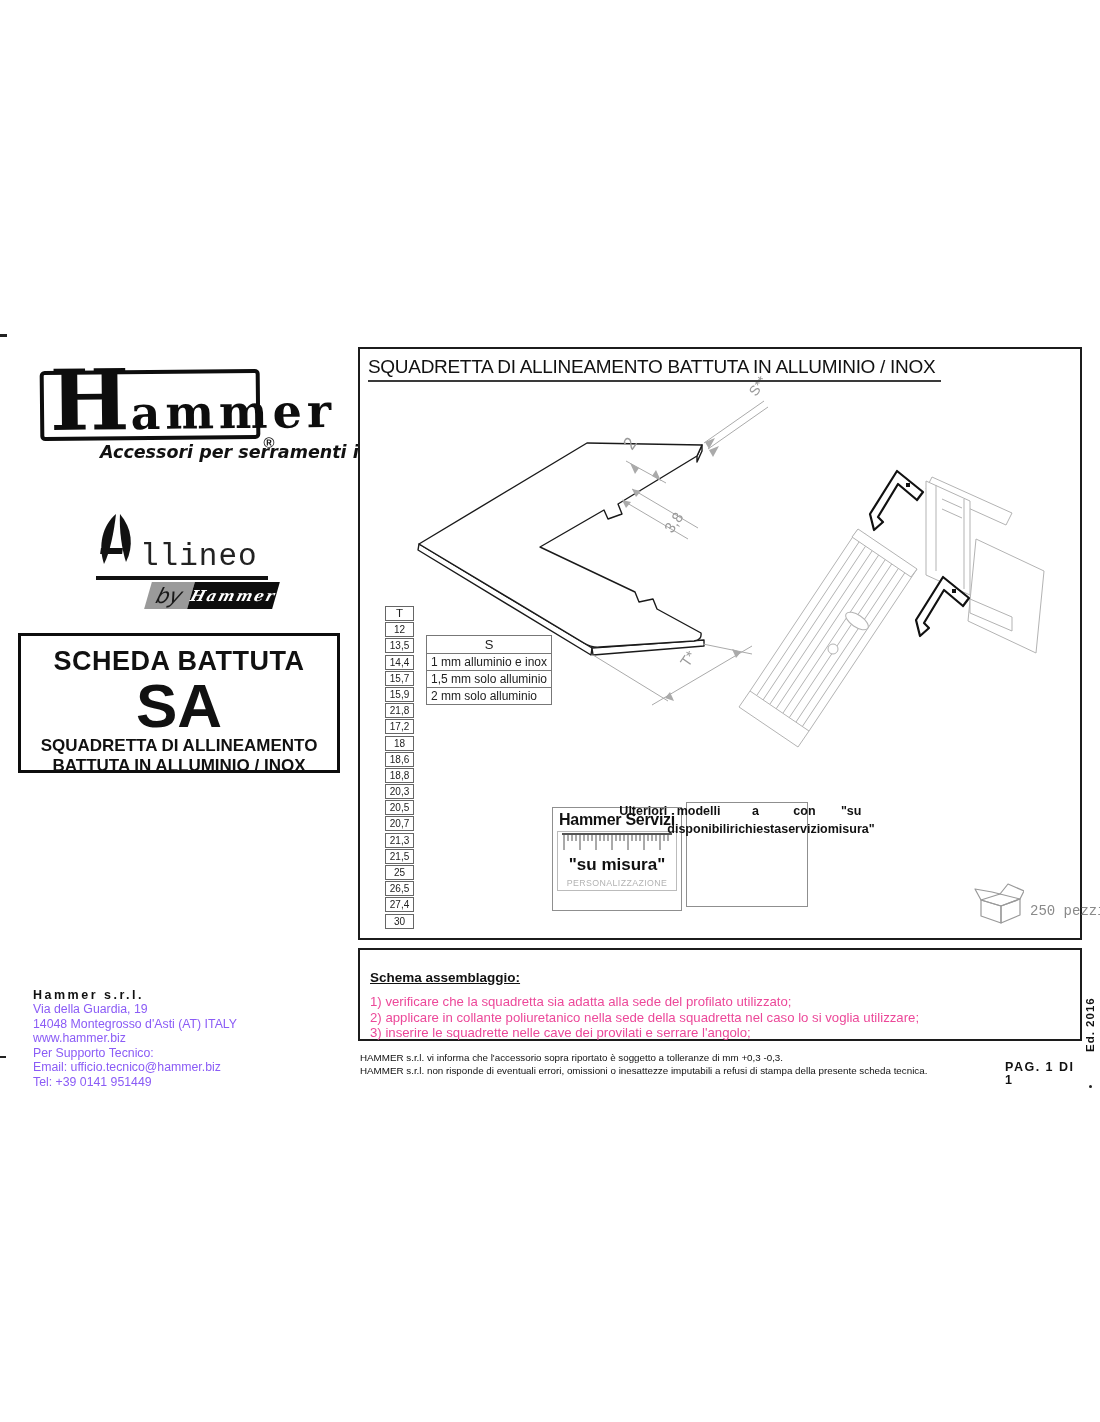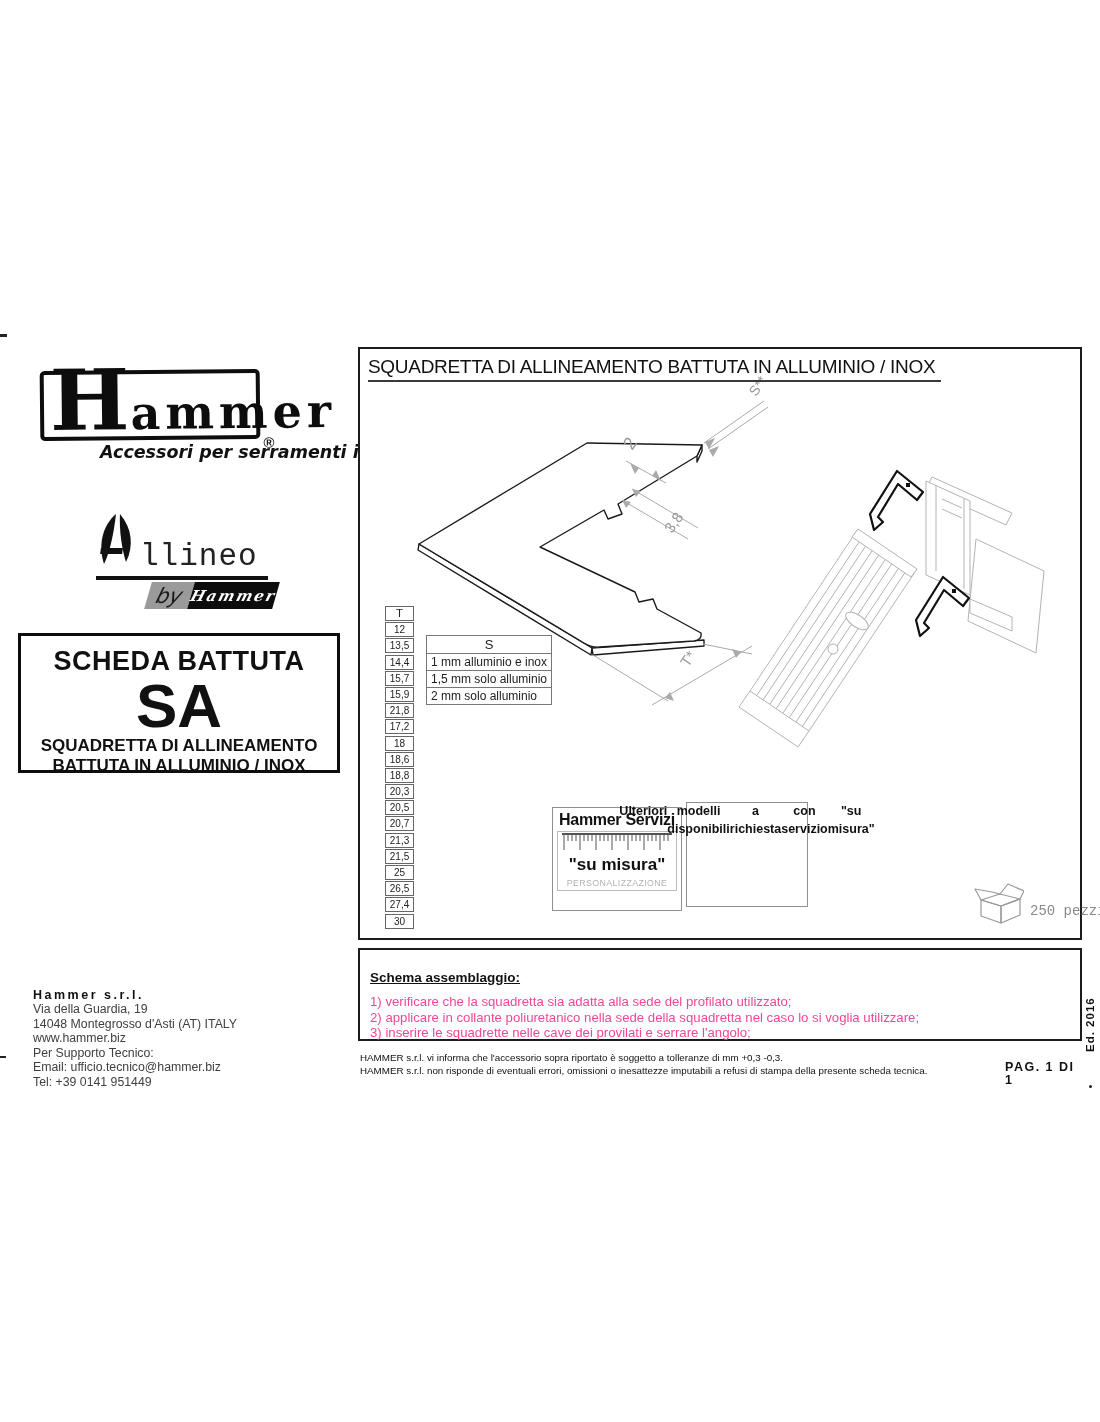--- a/index.html
+++ b/index.html
@@ -62,21 +62,21 @@
 
   
   .assembly-box{position:absolute;left:358px;top:948px;width:724px;height:93px;border:2px solid #1c1c1c;box-sizing:border-box;padding:20px 10px;background:#fff;}
   .assembly-title{font-size:13.5px;font-weight:bold;text-decoration:underline;}
   .assembly-steps{margin-top:9px;}
   .assembly-step{font-size:13.2px;line-height:15.5px;color:#ec4899;}
 
   
   .company{position:absolute;left:33px;top:988px;}
   .company-name{font-size:12.5px;font-weight:bold;letter-spacing:2.5px;}
-  .company-line{font-size:12.3px;line-height:14.6px;color:#404040;}
+  .company-line{font-size:12.3px;line-height:14.6px;color:#8b5cf6;}
   .disclaimer{position:absolute;left:360px;top:1052px;width:660px;}
   .disclaimer-line{font-size:9.8px;line-height:12.5px;color:#111;}
   .page-num{position:absolute;left:1005px;top:1061px;font-size:12.5px;font-weight:bold;letter-spacing:1.5px;line-height:13px;}
   .edition{position:absolute;left:1084px;top:1052px;transform:rotate(-90deg);transform-origin:0 0;font-size:11.5px;font-weight:bold;letter-spacing:1px;white-space:nowrap;}
 
   svg text{font-family:"Liberation Sans",sans-serif;}
 </style>
 </head>
 <body>
 

